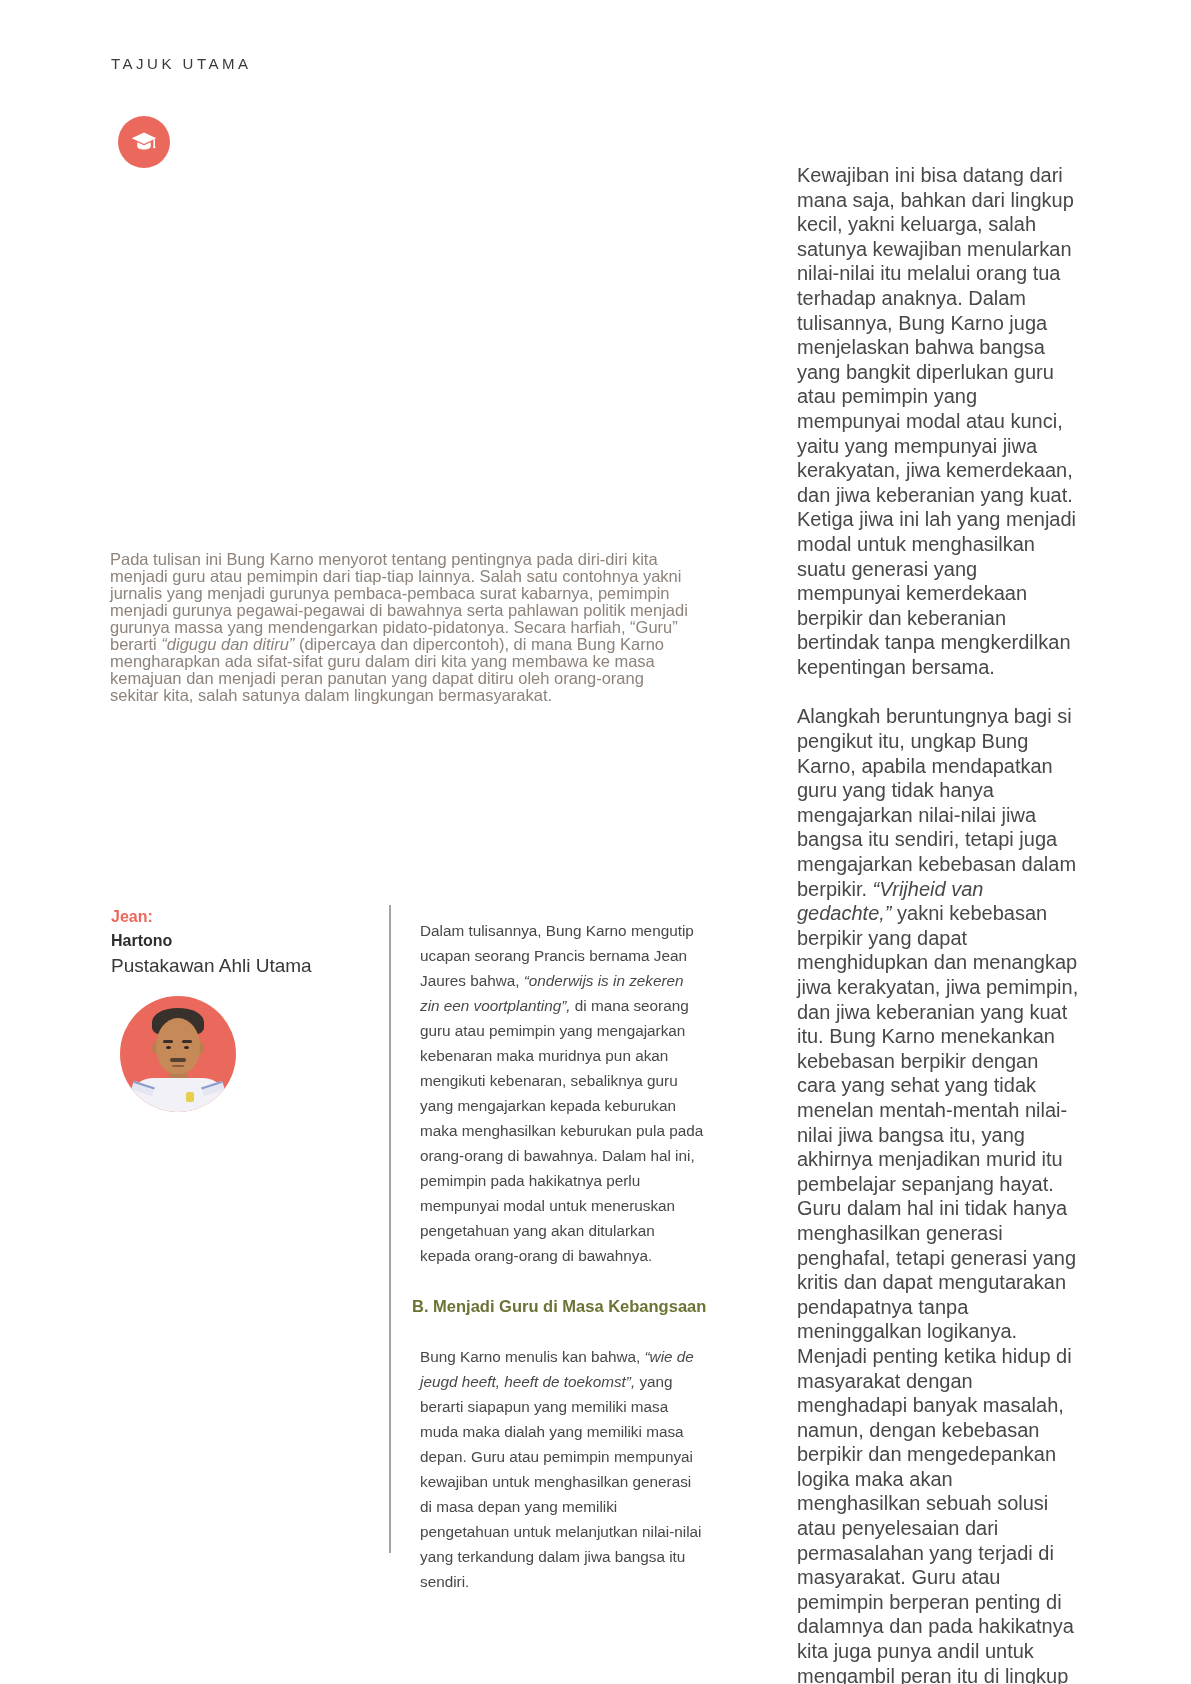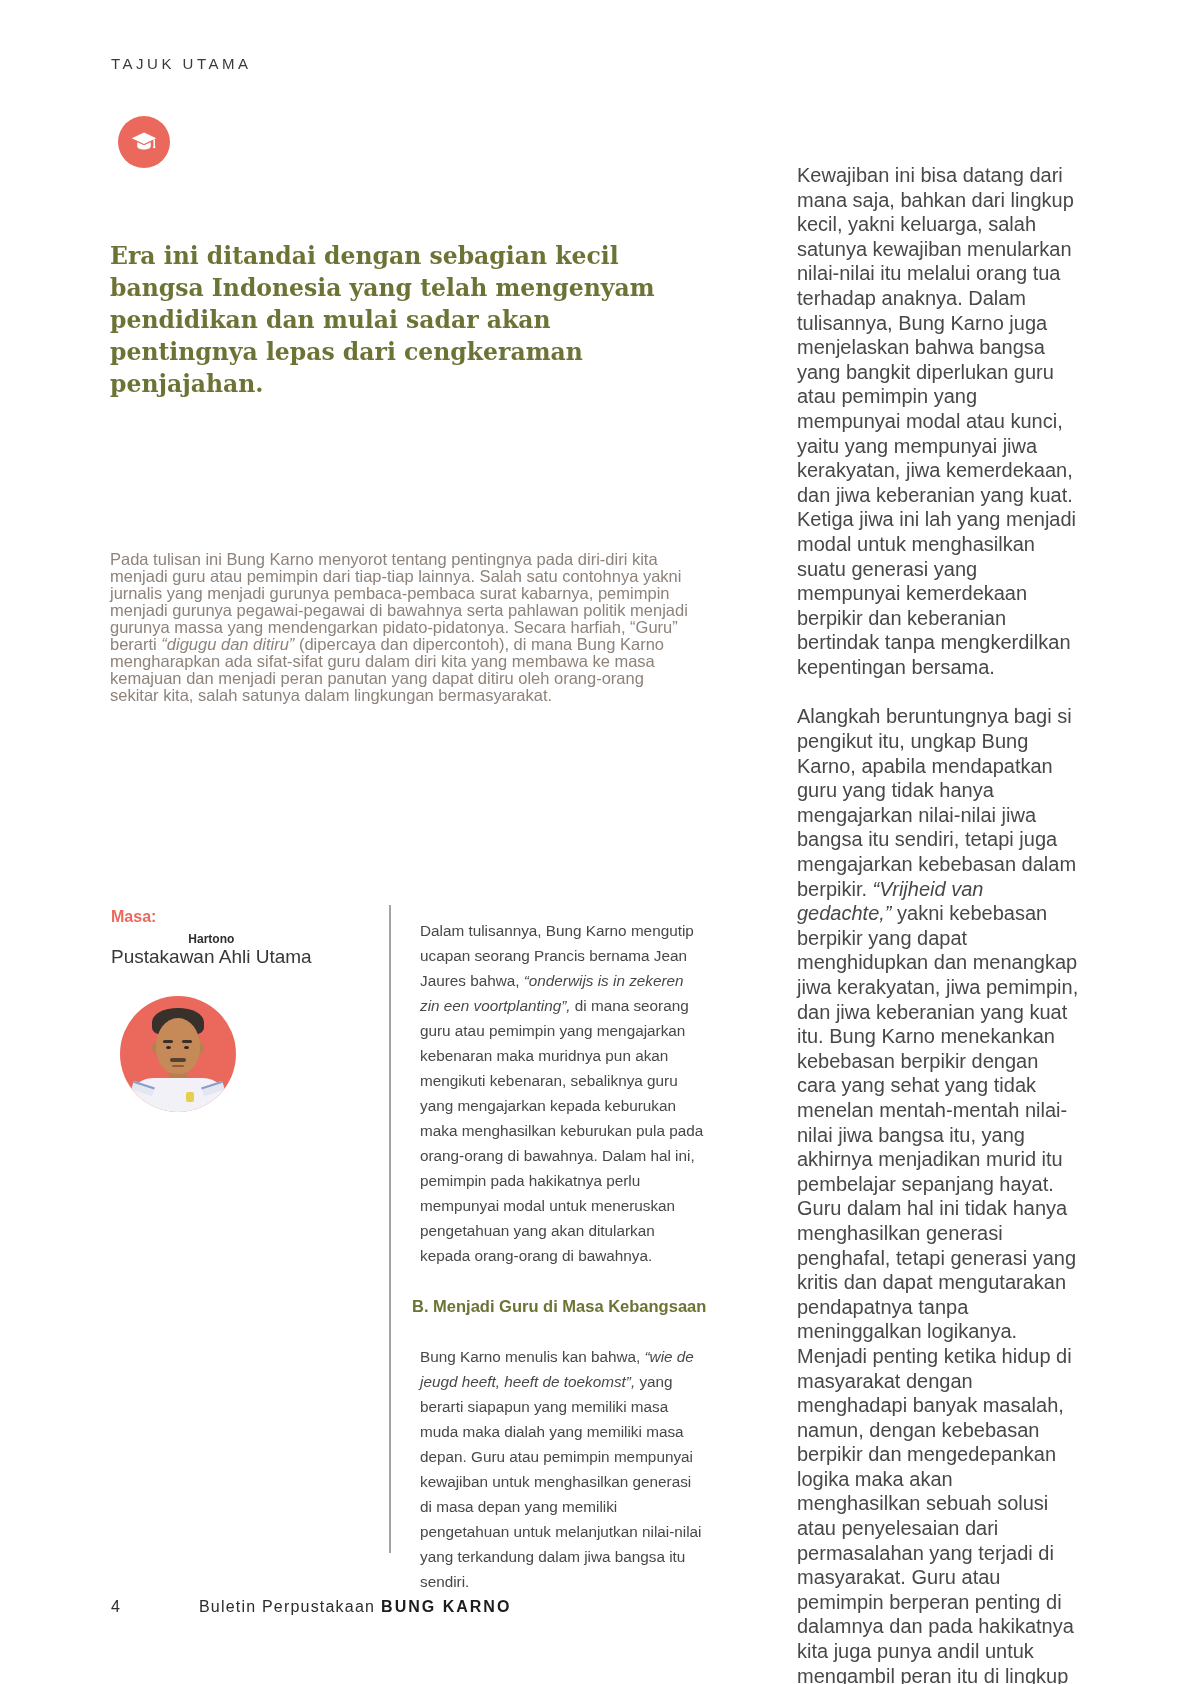--- a/index.html
+++ b/index.html
@@ -27,21 +27,21 @@
     font-size:23.5px;line-height:32px;color:#6d7334;
   }
   .headline p{margin:0 0 24px 0;}
   .lead{
     position:absolute;left:110px;top:551px;width:578px;
     font-size:16.5px;line-height:17px;color:#8e837b;
   }
   .it{font-style:italic;}
   .author{position:absolute;left:111px;top:908px;}
   .author-label{font-size:16px;font-weight:bold;color:#eb685d;margin-bottom:6px;}
-  .author-name{font-size:12px;font-weight:bold;color:#2e2e2e;text-align:center;}
+  .author-name{font-size:16px;font-weight:bold;color:#2e2e2e;margin-bottom:5px;}
   .author-title{font-size:19px;color:#383838;}
   
   .avatar{
     position:absolute;left:120px;top:996px;width:116px;height:116px;
     border-radius:50%;background:#eb685d;overflow:hidden;
   }
   .avatar div{position:absolute;}
   .av-shirt{left:9px;top:82px;width:98px;height:40px;background:#f2f1f7;border-radius:24px 24px 0 0;}
   .av-ep-l{left:12px;top:88px;width:22px;height:7px;background:#e4e6f2;border-top:2px solid #8a9cc9;transform:rotate(18deg);}
   .av-ep-r{left:82px;top:88px;width:22px;height:7px;background:#e4e6f2;border-top:2px solid #8a9cc9;transform:rotate(-18deg);}
@@ -90,27 +90,26 @@
   <div class="topic-icon">
     <svg viewBox="0 0 24 24" fill="#ffffff" xmlns="http://www.w3.org/2000/svg">
       <path d="M12 4.4 2.2 9l9.8 4.6L21.8 9 12 4.4z"></path>
       <path d="M6.6 12.1v3.2c0 1.5 2.4 2.7 5.4 2.7s5.4-1.2 5.4-2.7v-3.2L12 14.6l-5.4-2.5z"></path>
       <rect x="19.5" y="9.8" width="1.3" height="5.4" rx="0.65"></rect>
       <circle cx="20.15" cy="15.9" r="1"></circle>
     </svg>
   </div>
 
   <section class="headline">
-    <p>Era ini ditandai dengan sebagian kecil bangsa Indonesia yang telah mengenyam pendidikan dan mulai sadar akan pentingnya lepas dari cengkeraman penjajahan.</p>
   </section>
 
   <section class="lead"><span>Pada tulisan ini Bung Karno menyorot tentang pentingnya pada diri-diri kita menjadi guru atau pemimpin dari tiap-tiap lainnya. Salah satu contohnya yakni jurnalis yang menjadi gurunya pembaca-pembaca surat kabarnya, pemimpin menjadi gurunya pegawai-pegawai di bawahnya serta pahlawan politik menjadi gurunya massa yang mendengarkan pidato-pidatonya. Secara harfiah, “Guru” berarti </span><span class="it">“digugu dan ditiru”</span><span> (dipercaya dan dipercontoh), di mana Bung Karno mengharapkan ada sifat-sifat guru dalam diri kita yang membawa ke masa kemajuan dan menjadi peran panutan yang dapat ditiru oleh orang-orang sekitar kita, salah satunya dalam lingkungan bermasyarakat.</span></section>
 
   <aside class="author">
-    <div class="author-label">Masa:</div>
+    <div class="author-label">Jean:</div>
     <div class="author-name">Hartono</div>
     <div class="author-title">Pustakawan Ahli Utama</div>
   </aside>
 
   <div class="avatar">
     <div class="av-neck"></div>
     <div class="av-shirt"></div>
     <div class="av-ep-l"></div>
     <div class="av-ep-r"></div>
     <div class="av-badge"></div>
@@ -132,17 +131,14 @@
     <p><span>Dalam tulisannya, Bung Karno mengutip ucapan seorang Prancis bernama Jean Jaures bahwa, </span><span class="it">“onderwijs is in zekeren zin een voortplanting”,</span><span> di mana seorang guru atau pemimpin yang mengajarkan kebenaran maka muridnya pun akan mengikuti kebenaran, sebaliknya guru yang mengajarkan kepada keburukan maka menghasilkan keburukan pula pada orang-orang di bawahnya. Dalam hal ini, pemimpin pada hakikatnya perlu mempunyai modal untuk meneruskan pengetahuan yang akan ditularkan kepada orang-orang di bawahnya.</span></p>
     <h3>B. Menjadi Guru di Masa Kebangsaan</h3>
     <p><span>Bung Karno menulis kan bahwa, </span><span class="it">“wie de jeugd heeft, heeft de toekomst”,</span><span> yang berarti siapapun yang memiliki masa muda maka dialah yang memiliki masa depan. Guru atau pemimpin mempunyai kewajiban untuk menghasilkan generasi di masa depan yang memiliki pengetahuan untuk melanjutkan nilai-nilai yang terkandung dalam jiwa bangsa itu sendiri.</span></p>
   </section>
 
   <section class="col3">
     <p><span>Kewajiban ini bisa datang dari mana saja, bahkan dari lingkup kecil, yakni keluarga, salah satunya kewajiban menularkan nilai-nilai itu melalui orang tua terhadap anaknya. Dalam tulisannya, Bung Karno juga menjelaskan bahwa bangsa yang bangkit diperlukan guru atau pemimpin yang mempunyai modal atau kunci, yaitu yang mempunyai jiwa kerakyatan, jiwa kemerdekaan, dan jiwa keberanian yang kuat. Ketiga jiwa ini lah yang menjadi modal untuk menghasilkan suatu generasi yang mempunyai kemerdekaan berpikir dan keberanian bertindak tanpa mengkerdilkan kepentingan bersama.</span></p>
     <p><span>Alangkah beruntungnya bagi si pengikut itu, ungkap Bung Karno, apabila mendapatkan guru yang tidak hanya mengajarkan nilai-nilai jiwa bangsa itu sendiri, tetapi juga mengajarkan kebebasan dalam berpikir. </span><span class="it">“Vrijheid van gedachte,”</span><span> yakni kebebasan berpikir yang dapat menghidupkan dan menangkap jiwa kerakyatan, jiwa pemimpin, dan jiwa keberanian yang kuat itu. Bung Karno menekankan kebebasan berpikir dengan cara yang sehat yang tidak menelan mentah-mentah nilai-nilai jiwa bangsa itu, yang akhirnya menjadikan murid itu pembelajar sepanjang hayat. Guru dalam hal ini tidak hanya menghasilkan generasi penghafal, tetapi generasi yang kritis dan dapat mengutarakan pendapatnya tanpa meninggalkan logikanya. Menjadi penting ketika hidup di masyarakat dengan menghadapi banyak masalah, namun, dengan kebebasan berpikir dan mengedepankan logika maka akan menghasilkan sebuah solusi atau penyelesaian dari permasalahan yang terjadi di masyarakat. Guru atau pemimpin berperan penting di dalamnya dan pada hakikatnya kita juga punya andil untuk mengambil peran itu di lingkup masyarakat.</span></p>
   </section>
 
-  <footer class="footer">
-    <span class="pnum">4</span><span>Buletin Perpustakaan</span><b>BUNG KARNO</b>
-  </footer>
 
 </div>
 
 </body></html>

